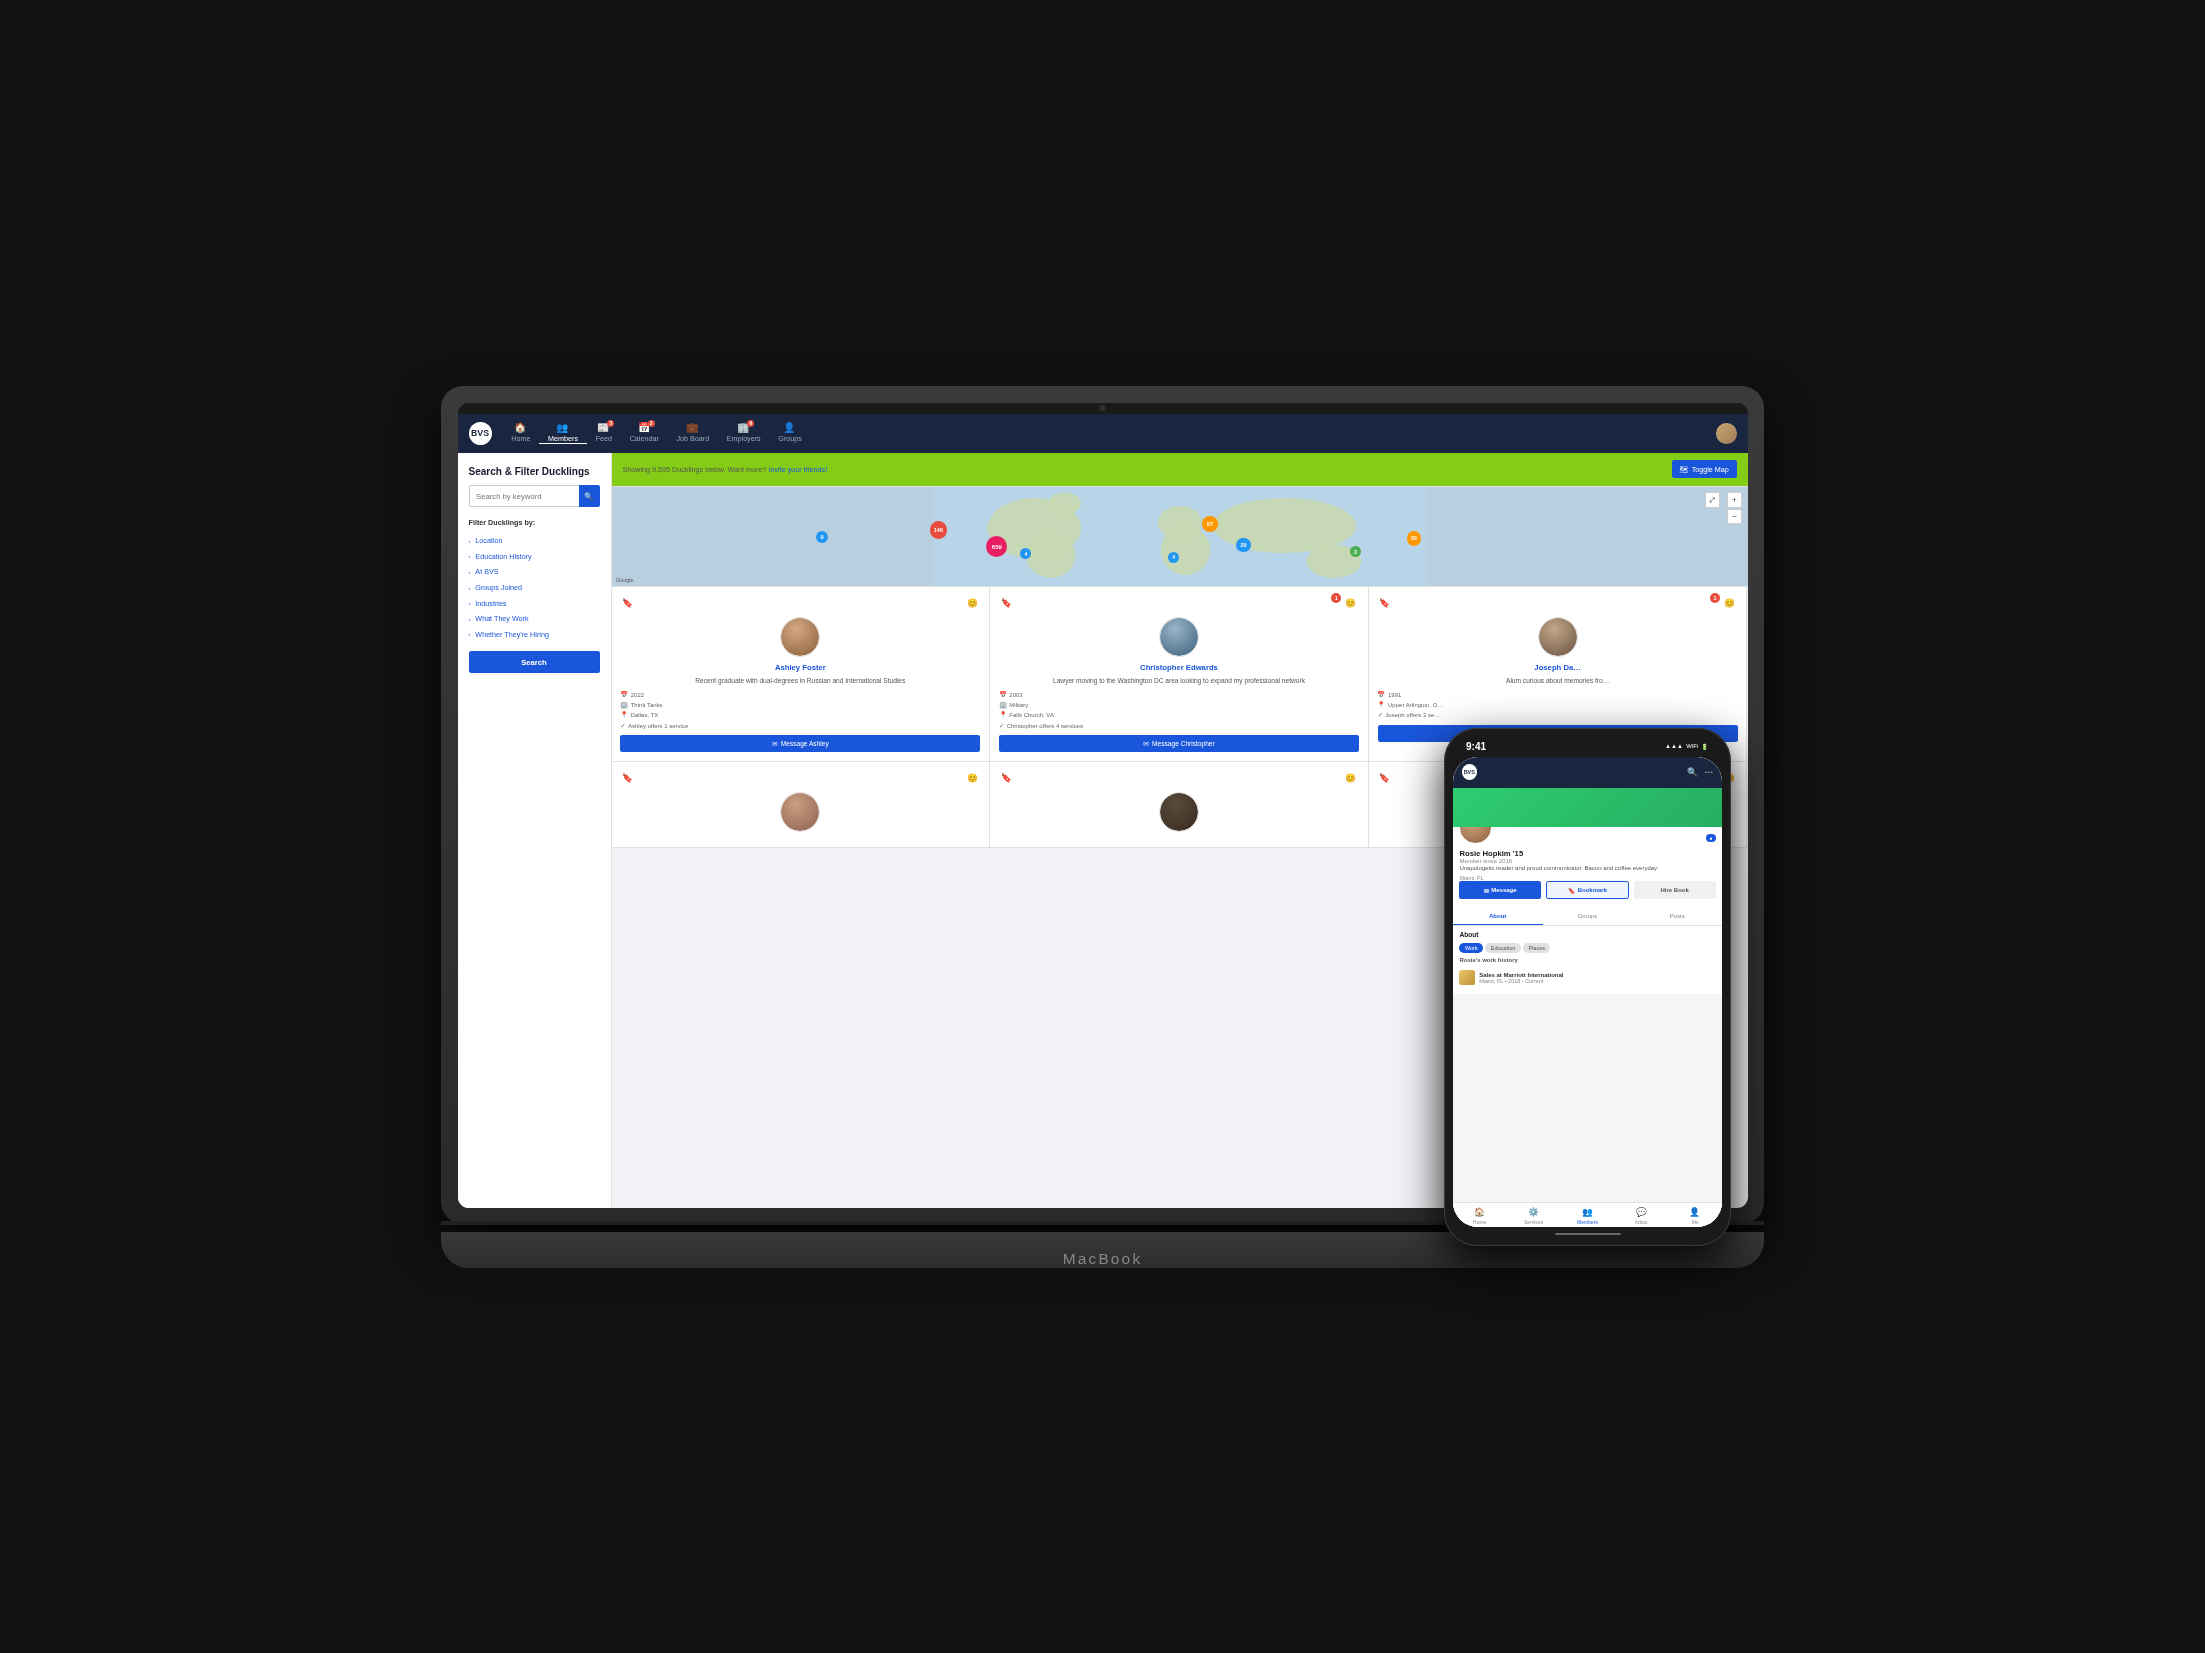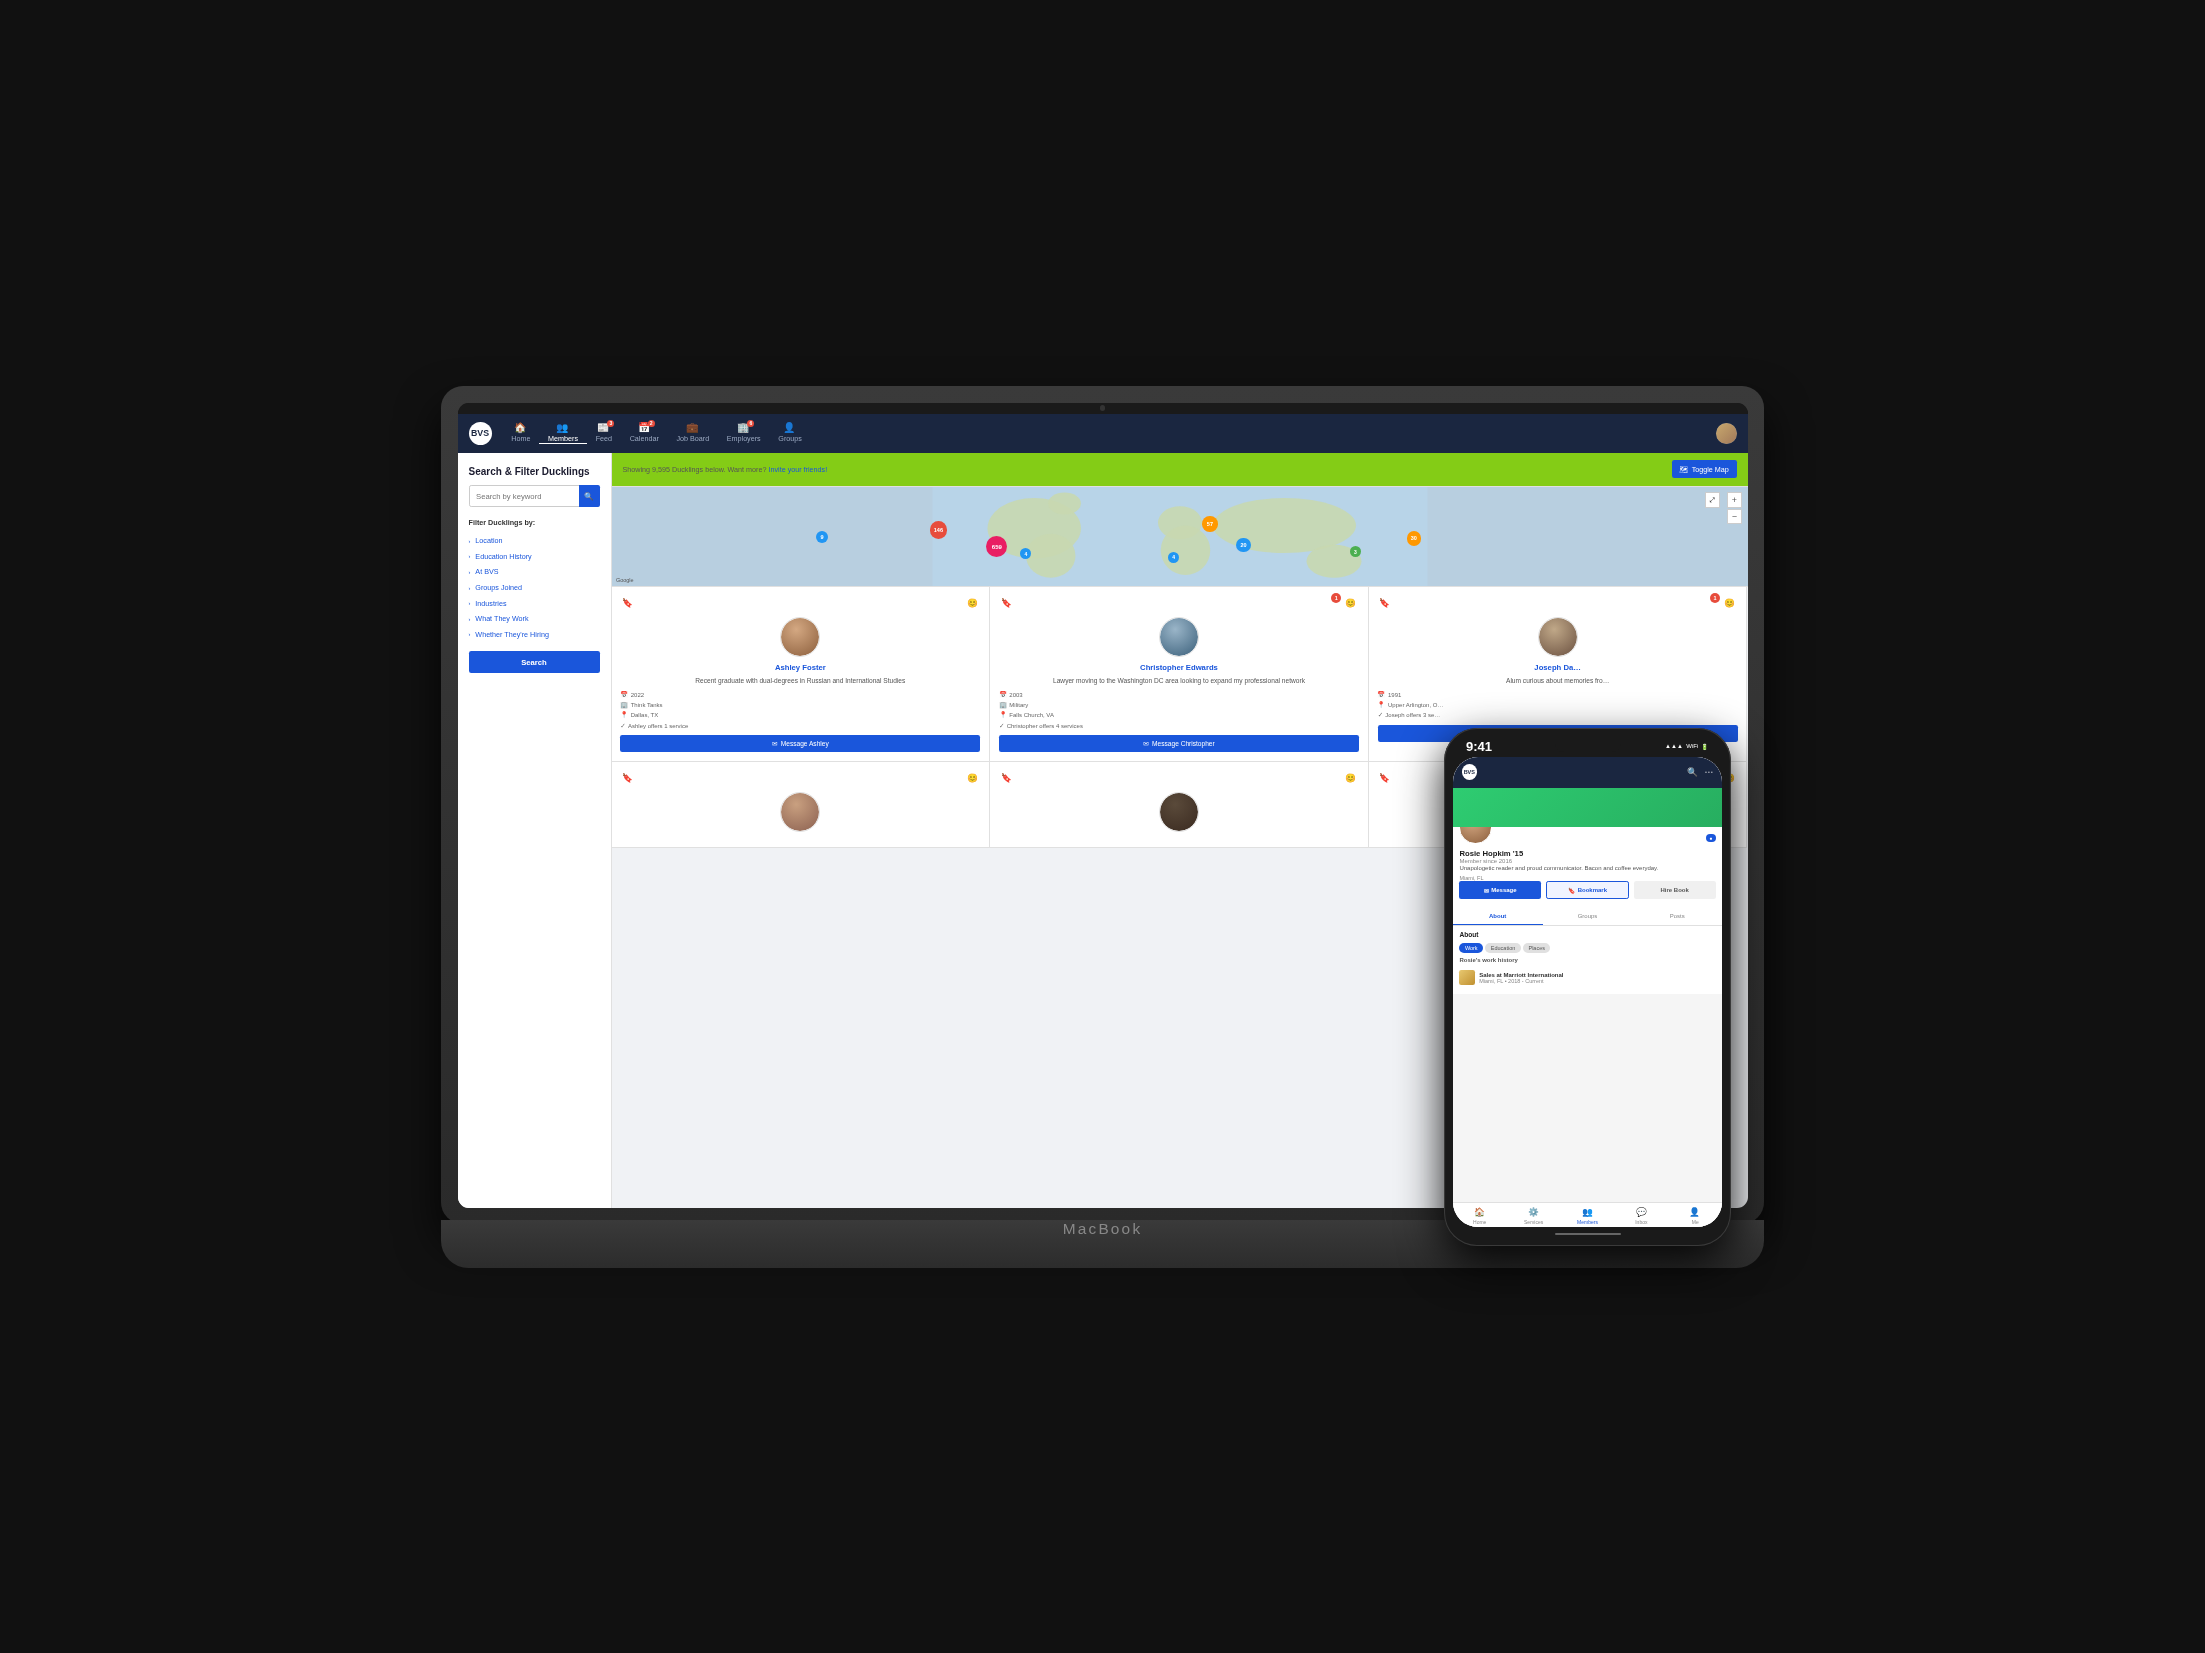--- a/index.html
+++ b/index.html
@@ -51,25 +51,25 @@
       border-radius: 50%;
     }
     .laptop-screen {
       flex: 1;
       background: #fff;
       overflow: hidden;
     }
     .laptop-base {
       position: absolute;
       bottom: 0; left: 0; right: 0;
-      height: 48px;
+      height: 36px;
       background: linear-gradient(180deg, #3a3a3a 0%, #2c2c2c 100%);
       border-radius: 0 0 27.6px 27.6px;
       display: flex;
-      align-items: flex-start;
+      align-items: flex-end;
       justify-content: center;
     }
     .laptop-brand {
       color: #888;
       font-size: 15.4px;
       letter-spacing: 2.2px;
       font-weight: 300;
     }
     .laptop-hinge {
       position: absolute;
@@ -431,21 +431,21 @@
       z-index: 10;
     }
     .phone-notch {
       height: 15.4px;
       display: flex;
       align-items: center;
       justify-content: space-between;
       padding: 0 13.2px;
       margin-bottom: 2.2px;
     }
-    .phone-time { color: #fff; font-size: 13px; font-weight: 600; }
+    .phone-time { color: #fff; font-size: 10px; font-weight: 600; }
     .phone-status-icons { color: #fff; font-size: 6px; display: flex; gap: 3.3px; }
     .phone-camera-notch {
       position: absolute;
       top: 11px;
       left: 50%;
       transform: translateX(-50%);
       width: 66px; height: 13.2px;
       background: #1a1a1a;
       border-radius: 0 0 8.8px 8.8px;
       z-index: 2;

